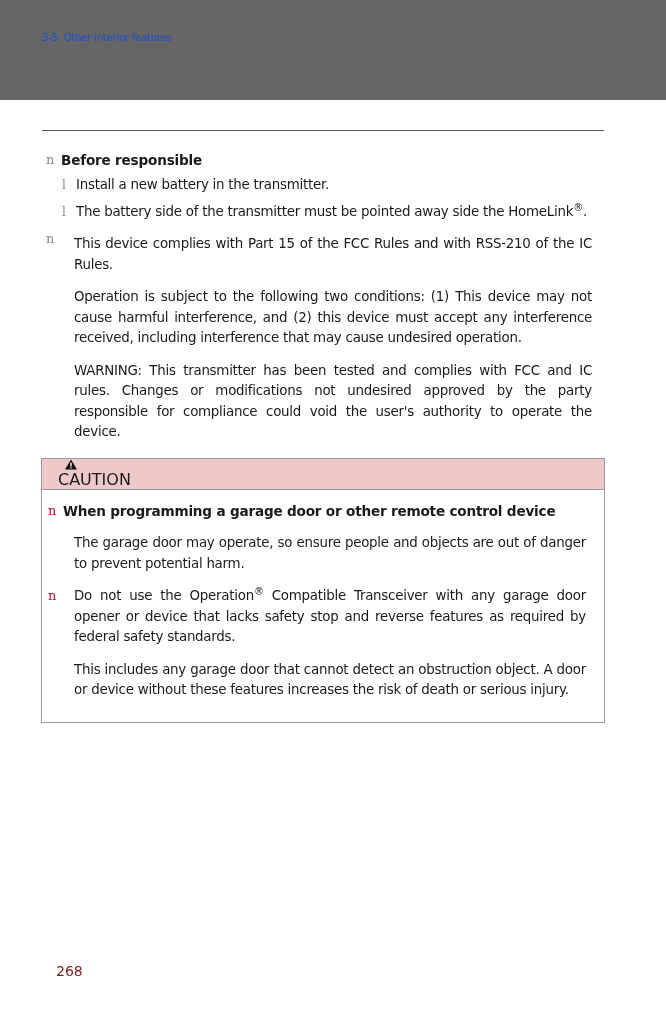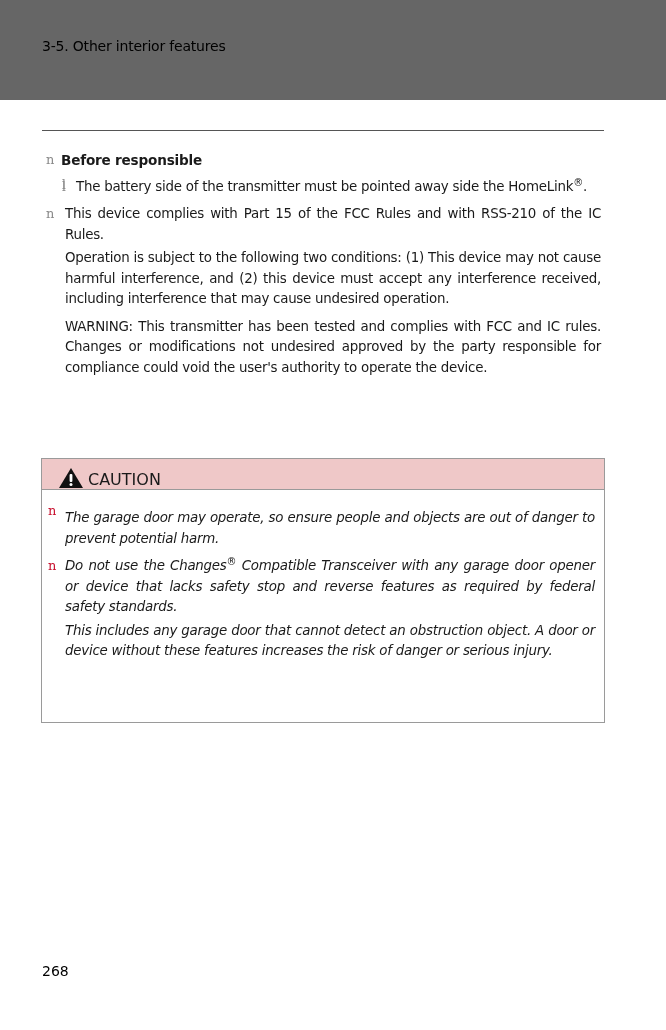--- a/index.html
+++ b/index.html
@@ -5,22 +5,22 @@
     html, body { margin: 0; padding: 0; background: #ffffff; }
     body {
       width: 666px; height: 1030px; position: relative; overflow: hidden;
       font-family: "DejaVu Sans", sans-serif; color: #1a1a1a;
     }
     .top-band {
       position: absolute; left: 0; top: 0; width: 666px; height: 100px;
       background: #666666;
     }
     .section-title {
-      position: absolute; left: 42px; top: 38px;
-      font-size: 14px; color: #000000; letter-spacing: -0.2px;
+      position: absolute; left: 42px; top: 32px;
+      font-size: 10px; color: #1d4ed8; letter-spacing: -0.2px;
       font-family: "DejaVu Sans", sans-serif;
     }
     .rule {
       position: absolute; left: 42px; top: 130px; width: 562px; height: 0;
       border-top: 1.5px solid #555555;
     }
     .content { position: absolute; left: 42px; top: 150px; width: 562px; }
     .h-item {
       position: relative; padding-left: 19px; font-size: 13.6px; font-weight: 600;
       line-height: 20px; margin-bottom: 5px; letter-spacing: -0.2px;
@@ -35,56 +35,57 @@
     }
     .sub-bullet {
       position: absolute; left: 20px; top: 0; font-family: "DejaVu Serif", serif;
       color: #8a8a8a; font-size: 12px;
     }
     sup.reg { font-size: 10px; vertical-align: 5px; line-height: 0; }
     .para {
       padding-left: 20px; font-size: 13.4px; line-height: 20.5px; text-align: justify;
       letter-spacing: -0.25px; margin-bottom: 7px;
     }
-    .para p { margin: 3px; }
+    .para p { margin: 12px; }
     .caution-box {
       position: absolute; left: 41px; top: 458px; width: 562px; height: 263px;
       border: 1.5px solid #9a9a9a; box-sizing: content-box;
     }
     .caution-head {
       height: 30px; background: #efc8c8; border-bottom: 1.5px solid #9a9a9a;
-      display: flex; align-items: flex-end; padding-left: 16px;
+      display: flex; align-items: flex-start; padding-left: 16px; flex-direction: column;
     }
     .warn-icon { width: 26px; height: 22px; margin-right: 4px; }
     .caution-label {
       font-size: 16px; letter-spacing: 0px; color: #1a1a1a;
     }
     .caution-body { padding: 11px 6px 0 6px; }
     .caution-body .h-item { margin-bottom: 7px; }
     .caution-body .h-bullet { color: #c8102e; left: 0; }
     .caution-body .h-item { padding-left: 15px; }
-    .caution-body .para { padding-left: 14px; font-style: italic; }
+    .caution-body .para { padding-left: 14px; }
     .page-number {
-      position: absolute; left: 42px; top: 963px; font-size: 14px; color: #000000;
+      position: absolute; left: 56px; top: 963px; font-size: 14px; color: #7f1d1d;
     }
   </style>
 </head>
 <body>
 
 <div class="top-band"></div>
 <div class="section-title">3-5. Other interior features</div>
 <div class="rule"></div>
 
 <div class="content">
   <div class="h-item">
     <span class="h-bullet">n</span>
     <span>Before responsible</span>
   </div>
   <div class="sub-item">
     <span class="sub-bullet">l</span>
+    <span>Install a new battery in the transmitter.</span>
   </div>
   <div class="sub-item">
     <span class="sub-bullet">l</span>
     <span>The battery side of the transmitter must be pointed away side the HomeLink</span><sup class="reg">®</sup><span>.</span>
   </div>
 
   <div class="h-item" style="margin-top:2px;">
     <span class="h-bullet">n</span>
   </div>
   <div class="para">
@@ -101,27 +102,28 @@
     <svg class="warn-icon" viewBox="0 0 26 22">
       <polygon points="13,1 25,21 1,21" fill="#111111"></polygon>
       <rect x="11.6" y="7" width="2.8" height="8" rx="1" fill="#ffffff"></rect>
       <circle cx="13" cy="17.6" r="1.5" fill="#ffffff"></circle>
     </svg>
     <span class="caution-label">CAUTION</span>
   </div>
   <div class="caution-body">
     <div class="h-item">
       <span class="h-bullet">n</span>
+      <span>When programming a garage door or other remote control device</span>
     </div>
     <div class="para">
       <p>The garage door may operate, so ensure people and objects are out of danger to prevent potential harm.</p>
     </div>
     <div class="h-item">
       <span class="h-bullet">n</span>
     </div>
     <div class="para">
-      <p><span>Do not use the Changes</span><sup class="reg">®</sup><span> Compatible Transceiver with any garage door opener or device that lacks safety stop and reverse features as required by federal safety standards.</span></p>
-      <p>This includes any garage door that cannot detect an obstruction object. A door or device without these features increases the risk of danger or serious injury.</p>
+      <p><span>Do not use the Operation</span><sup class="reg">®</sup><span> Compatible Transceiver with any garage door opener or device that lacks safety stop and reverse features as required by federal safety standards.</span></p>
+      <p>This includes any garage door that cannot detect an obstruction object. A door or device without these features increases the risk of death or serious injury.</p>
     </div>
   </div>
 </div>
 
 <div class="page-number">268</div>
 
 </body></html>

